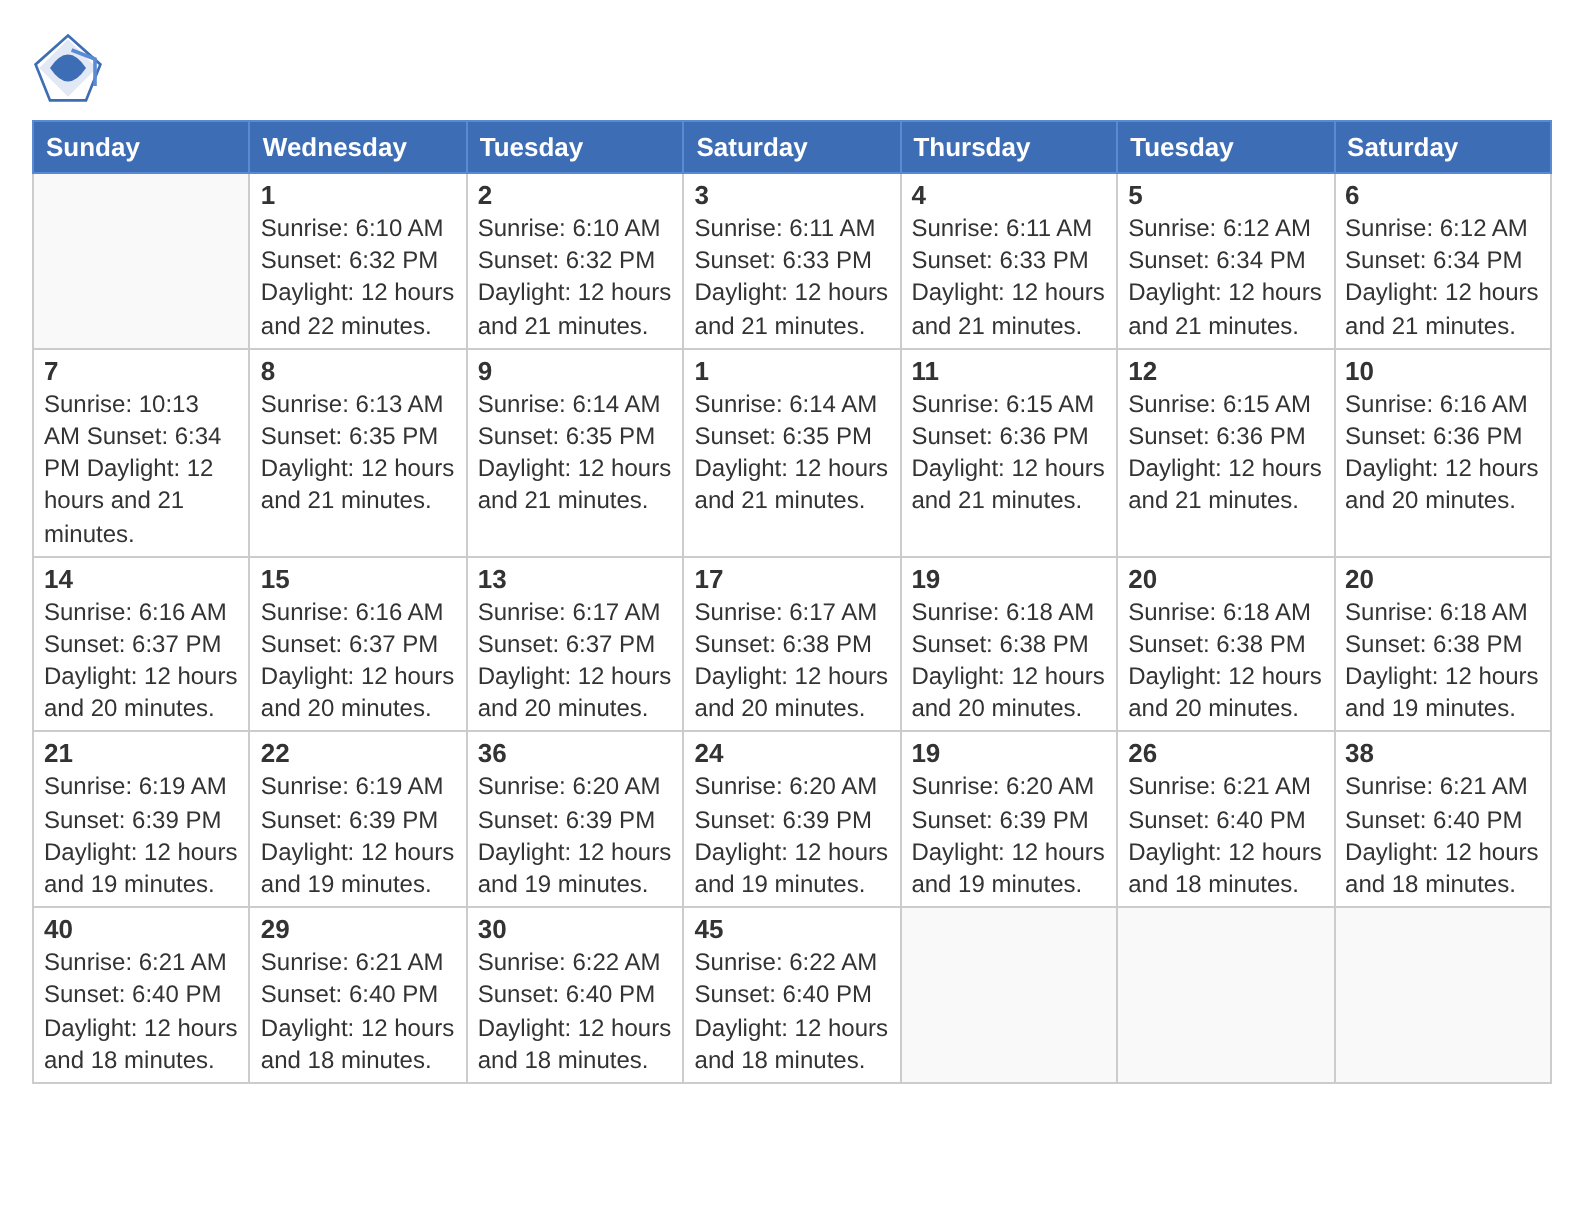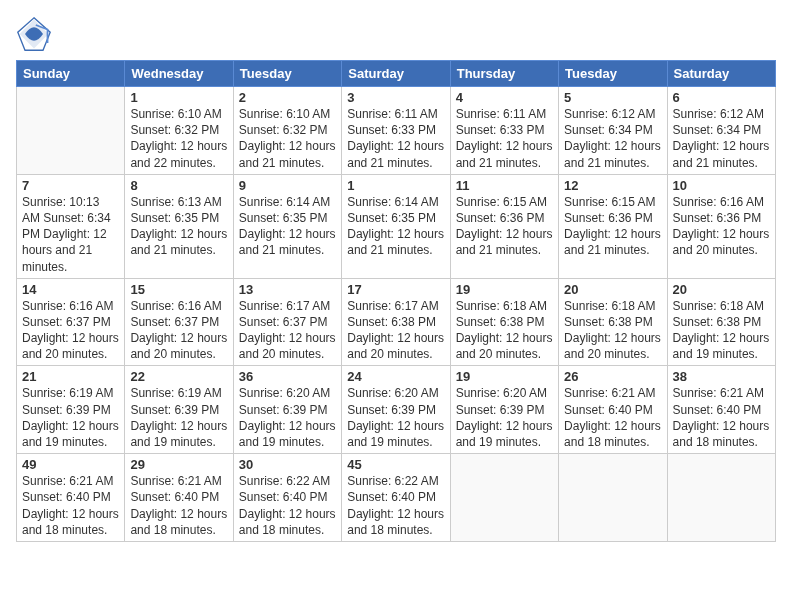--- a/index.html
+++ b/index.html
@@ -310,21 +310,21 @@
           <td>
             <span class="day-number">38</span>
             <div class="day-info">Sunrise: 6:21 AM
 Sunset: 6:40 PM
 Daylight: 12 hours
 and 18 minutes.</div>
           </td>
         </tr>
         <tr>
           <td>
-            <span class="day-number">49</span>
+            <span class="day-number">40</span>
             <div class="day-info">Sunrise: 6:21 AM
 Sunset: 6:40 PM
 Daylight: 12 hours
 and 18 minutes.</div>
           </td>
           <td>
             <span class="day-number">29</span>
             <div class="day-info">Sunrise: 6:21 AM
 Sunset: 6:40 PM
 Daylight: 12 hours

